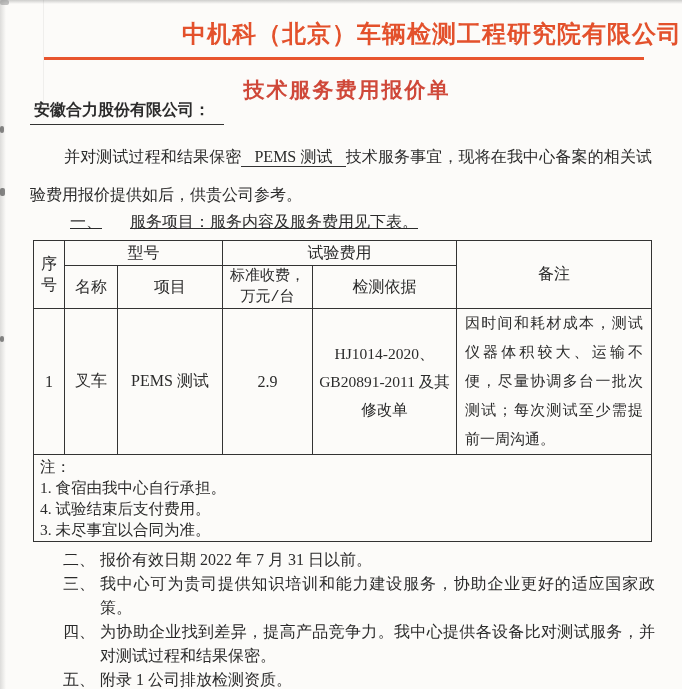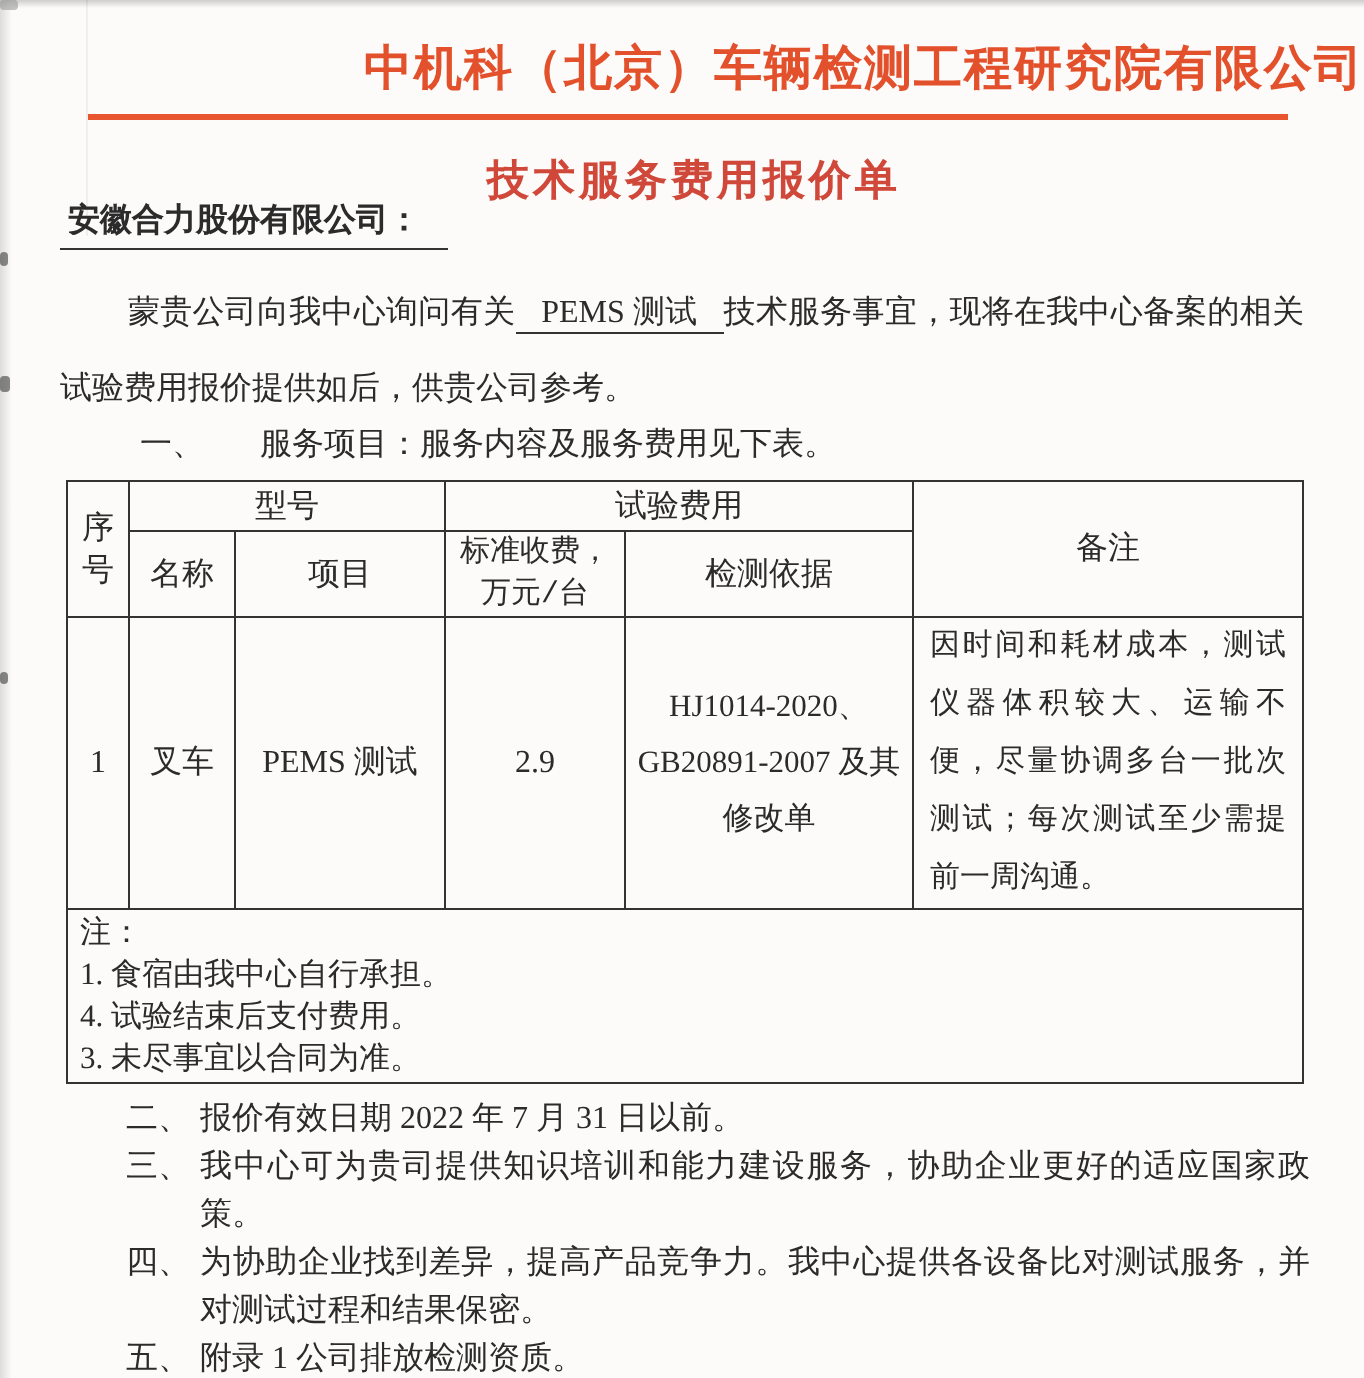--- a/index.html
+++ b/index.html
@@ -32,21 +32,21 @@
     color:#cf4839; font-family:"Liberation Sans","DejaVu Sans",sans-serif;padding-left:12px; }
 
   .addressee { position:absolute; left:30px; top:100px; font-size:16px;
     font-weight:bold; border-bottom:1.5px solid #333;
     padding:0 14px 3px 4px; }
 
   .intro { position:absolute; left:30px; top:138px; width:622px;
     font-size:16px; line-height:38px; text-indent:34px; text-align:justify; }
   .intro .blank { border-bottom:1.5px solid #333; padding:0 13px 1px 13px; }
 
-  .item-one { position:absolute; left:70px; top:212px; font-size:16px; }
+  .item-one { position:absolute; left:70px; top:212px; font-size:16px;text-decoration:underline; }
   .item-one .num { margin-right:28px; }
 
   table.fee-table { position:absolute; left:33px; top:240px; width:619px;
     border-collapse:collapse; table-layout:fixed; }
   .fee-table td { border:1.5px solid #333; text-align:center;
     vertical-align:middle; font-size:16px; padding:0 2px; }
   .fee-table tr.hr1 td { height:25px; }
   .fee-table tr.hr2 td { height:43px; }
   .fee-table td.std-fee { font-size:15px; line-height:21px;font-family:Liberation Mono, monospace; }
   .fee-table tr.data td { height:145px; }
@@ -74,21 +74,21 @@
   <div class="speck s2"></div>
   <div class="speck s3"></div>
   <div class="speck s4"></div>
 
   <div class="company-title">中机科（北京）车辆检测工程研究院有限公司</div>
   <div class="red-rule"></div>
   <div class="doc-title">技术服务费用报价单</div>
 
   <div class="addressee">安徽合力股份有限公司：</div>
 
-  <p class="intro"><span>蒙贵公司向我中心询问有关</span><span class="blank">PEMS 测试</span><span>技术服务事宜，现将在我中心备案的相关试验费用报价提供如后，供贵公司参考。</span></p>
+  <p class="intro"><span>并对测试过程和结果保密</span><span class="blank">PEMS 测试</span><span>技术服务事宜，现将在我中心备案的相关试验费用报价提供如后，供贵公司参考。</span></p>
 
   <div class="item-one"><span class="num">一、</span><span>服务项目：服务内容及服务费用见下表。</span></div>
 
   <table class="fee-table">
     <colgroup>
       <col style="width:31px">
         <col style="width:53px">
         <col style="width:105px">
       <col style="width:90px">
         <col style="width:144px">
@@ -105,21 +105,21 @@
         <td>名称</td>
         <td>项目</td>
         <td class="std-fee">标准收费，万元/台</td>
         <td>检测依据</td>
       </tr>
       <tr class="data">
         <td>1</td>
         <td>叉车</td>
         <td>PEMS 测试</td>
         <td>2.9</td>
-        <td class="basis">HJ1014-2020、GB20891-2007 及其修改单</td>
+        <td class="basis">HJ1014-2020、GB20891-2011 及其修改单</td>
         <td class="remark">因时间和耗材成本，测试仪器体积较大、运输不便，尽量协调多台一批次测试；每次测试至少需提前一周沟通。</td>
       </tr>
       <tr class="notes">
         <td colspan="6">
           <div>注：</div>
           <div>1.  食宿由我中心自行承担。</div>
           <div>4.  试验结束后支付费用。</div>
           <div>3.  未尽事宜以合同为准。</div>
         </td>
       </tr>

